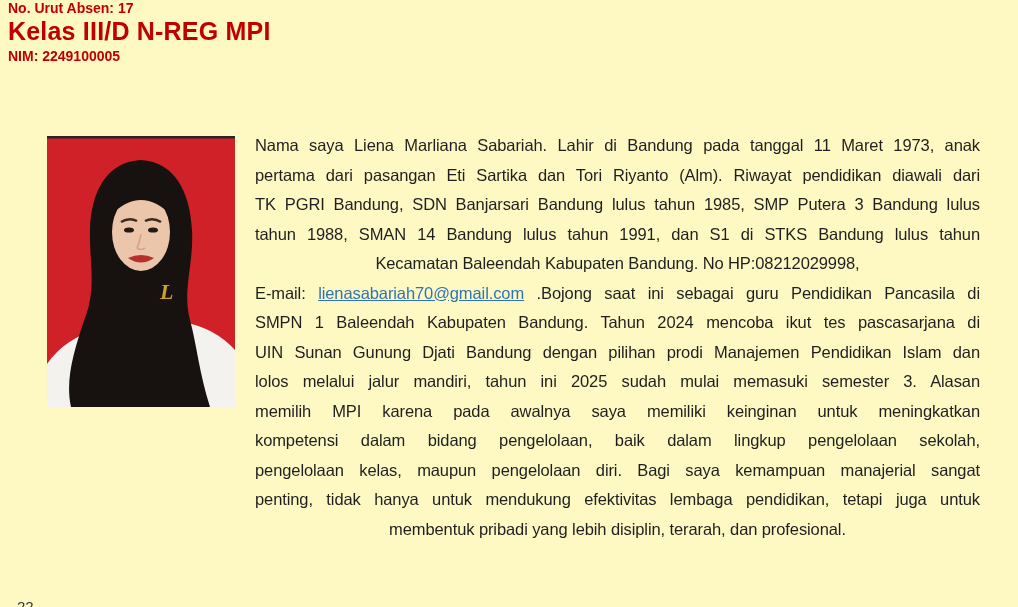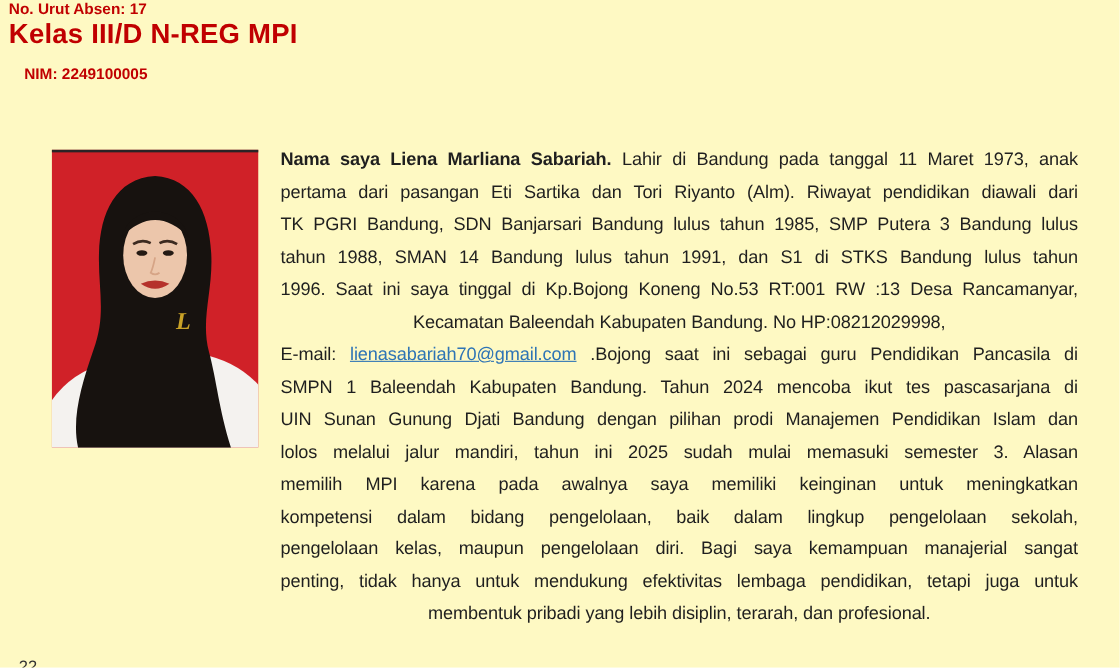--- a/index.html
+++ b/index.html
@@ -15,21 +15,21 @@
   .doc-header {
     position: absolute;
     left: 8px;
     top: 1px;
     color: var(--header-color, #C00000);
     font-weight: bold;
     line-height: 1.1;
   }
   .hdr-line1 { font-size: 14px; margin: 0 0 2px 0; }
   .hdr-line2 { font-size: 25px; margin: 0 0 3px 0; letter-spacing: 0.2px; }
-  .hdr-line3 { font-size: 14px; margin: 14px; }
+  .hdr-line3 { font-size: 14px; margin: 0; }
   
   .photo {
     position: absolute;
     left: 47px;
     top: 136px;
     width: 188px;
     height: 271px;
   }
   .photo svg { display: block; }
   
@@ -45,21 +45,21 @@
   .bio-line {
     height: 29.5px;
     line-height: 29.5px;
     white-space: normal;
     text-align: center;
   }
   .bio-line.just {
     text-align: justify;
     text-align-last: justify;
   }
-  .bio-line .bold { font-weight: bold; }
+  .bio-line .bold { font-weight: normal; }
   .bio-link {
     color: var(--link-color, #2E74B5);
     text-decoration: underline;
     cursor: pointer;
   }
   
   .page-number {
     position: absolute;
     left: 17px;
     top: 598px;
@@ -112,21 +112,20 @@
 
       <text x="113" y="163" font-size="22" fill="#c9a227" font-family="Liberation Serif, serif" font-style="italic" font-weight="bold">L</text>
     </svg>
   </div>
 
   <div class="bio">
       <div class="bio-line just"><span class="bold">Nama saya Liena Marliana Sabariah.</span><span> Lahir di Bandung pada tanggal 11 Maret 1973, anak</span></div>
       <div class="bio-line just"><span>pertama dari pasangan Eti Sartika dan Tori Riyanto (Alm). Riwayat pendidikan diawali dari</span></div>
       <div class="bio-line just"><span>TK PGRI Bandung, SDN Banjarsari Bandung lulus tahun 1985, SMP Putera 3 Bandung lulus</span></div>
       <div class="bio-line just"><span>tahun 1988, SMAN 14 Bandung lulus tahun 1991, dan S1 di STKS Bandung lulus tahun</span></div>
-      <div class="bio-line just"><span>1996. Saat ini saya tinggal di Kp.Bojong Koneng No.53 RT:001 RW :13 Desa Rancamanyar,</span></div>
       <div class="bio-line"><span>Kecamatan Baleendah Kabupaten Bandung. No HP:08212029998,</span></div>
       <div class="bio-line just"><span>E-mail: </span><a class="bio-link" href="#">lienasabariah70@gmail.com</a><span> .Bojong saat ini sebagai guru Pendidikan Pancasila di</span></div>
       <div class="bio-line just"><span>SMPN 1 Baleendah Kabupaten Bandung. Tahun 2024 mencoba ikut tes pascasarjana di</span></div>
       <div class="bio-line just"><span>UIN Sunan Gunung Djati Bandung dengan pilihan prodi Manajemen Pendidikan Islam dan</span></div>
       <div class="bio-line just"><span>lolos melalui jalur mandiri, tahun ini 2025 sudah mulai memasuki semester 3. Alasan</span></div>
       <div class="bio-line just"><span>memilih MPI karena pada awalnya saya memiliki keinginan untuk meningkatkan</span></div>
       <div class="bio-line just"><span>kompetensi dalam bidang pengelolaan, baik dalam lingkup pengelolaan sekolah,</span></div>
       <div class="bio-line just"><span>pengelolaan kelas, maupun pengelolaan diri. Bagi saya kemampuan manajerial sangat</span></div>
       <div class="bio-line just"><span>penting, tidak hanya untuk mendukung efektivitas lembaga pendidikan, tetapi juga untuk</span></div>
       <div class="bio-line"><span>membentuk pribadi yang lebih disiplin, terarah, dan profesional.</span></div>

